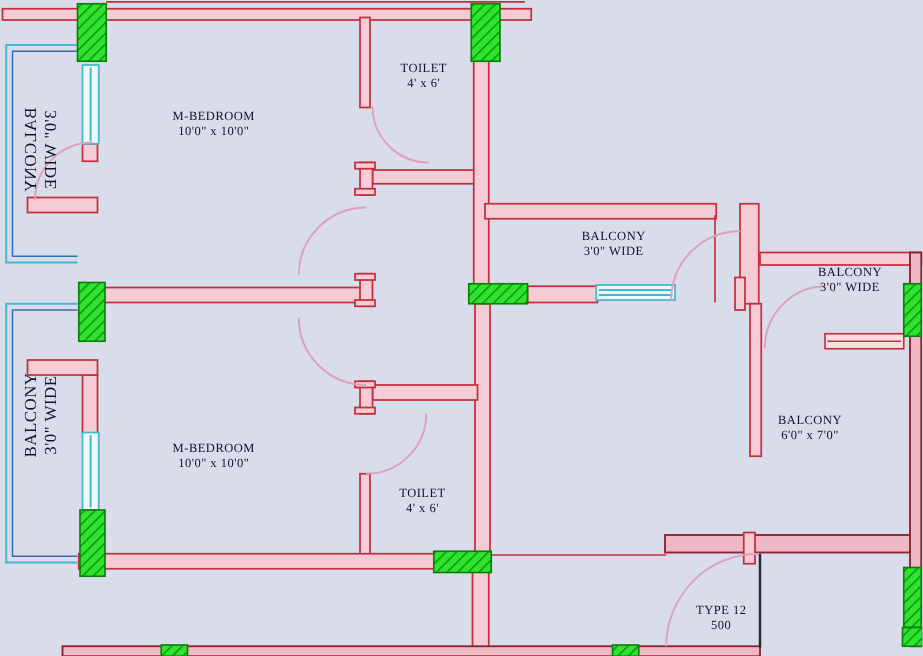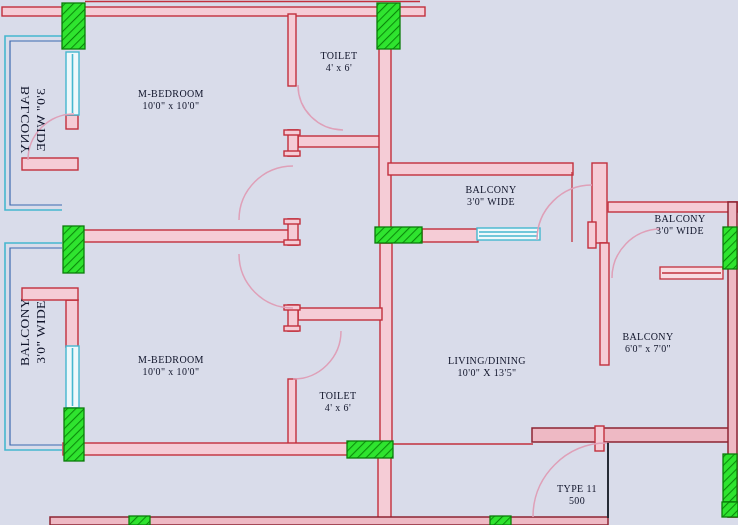--- a/index.html
+++ b/index.html
@@ -156,38 +156,34 @@
   <div class="lbl" style="left:680px;top:225px">
     <div>BALCONY</div>
     <div>3'0" WIDE</div>
   </div>
 
   <div class="lbl" style="left:648px;top:343px">
     <div>BALCONY</div>
     <div>6'0" x 7'0"</div>
   </div>
 
-  <div class="lbl" style="left:487px;top:367px">
-    <div>LIVING/DINING</div>
-    <div>10'0" X 13'5"</div>
-  </div>
 
   <div class="lbl small rot-ccw" style="left:33px;top:332px">
     <div>BALCONY</div>
     <div>3'0" WIDE</div>
   </div>
 
   <div class="lbl" style="left:171px;top:366px">
     <div>M-BEDROOM</div>
     <div>10'0" x 10'0"</div>
   </div>
 
   <div class="lbl" style="left:338px;top:402px">
     <div>TOILET</div>
     <div>4' x 6'</div>
   </div>
 
   <div class="lbl" style="left:577px;top:495px">
-    <div>TYPE 11</div>
+    <div>TYPE 12</div>
     <div>500</div>
   </div>
 
 </div>
 
 </body></html>

